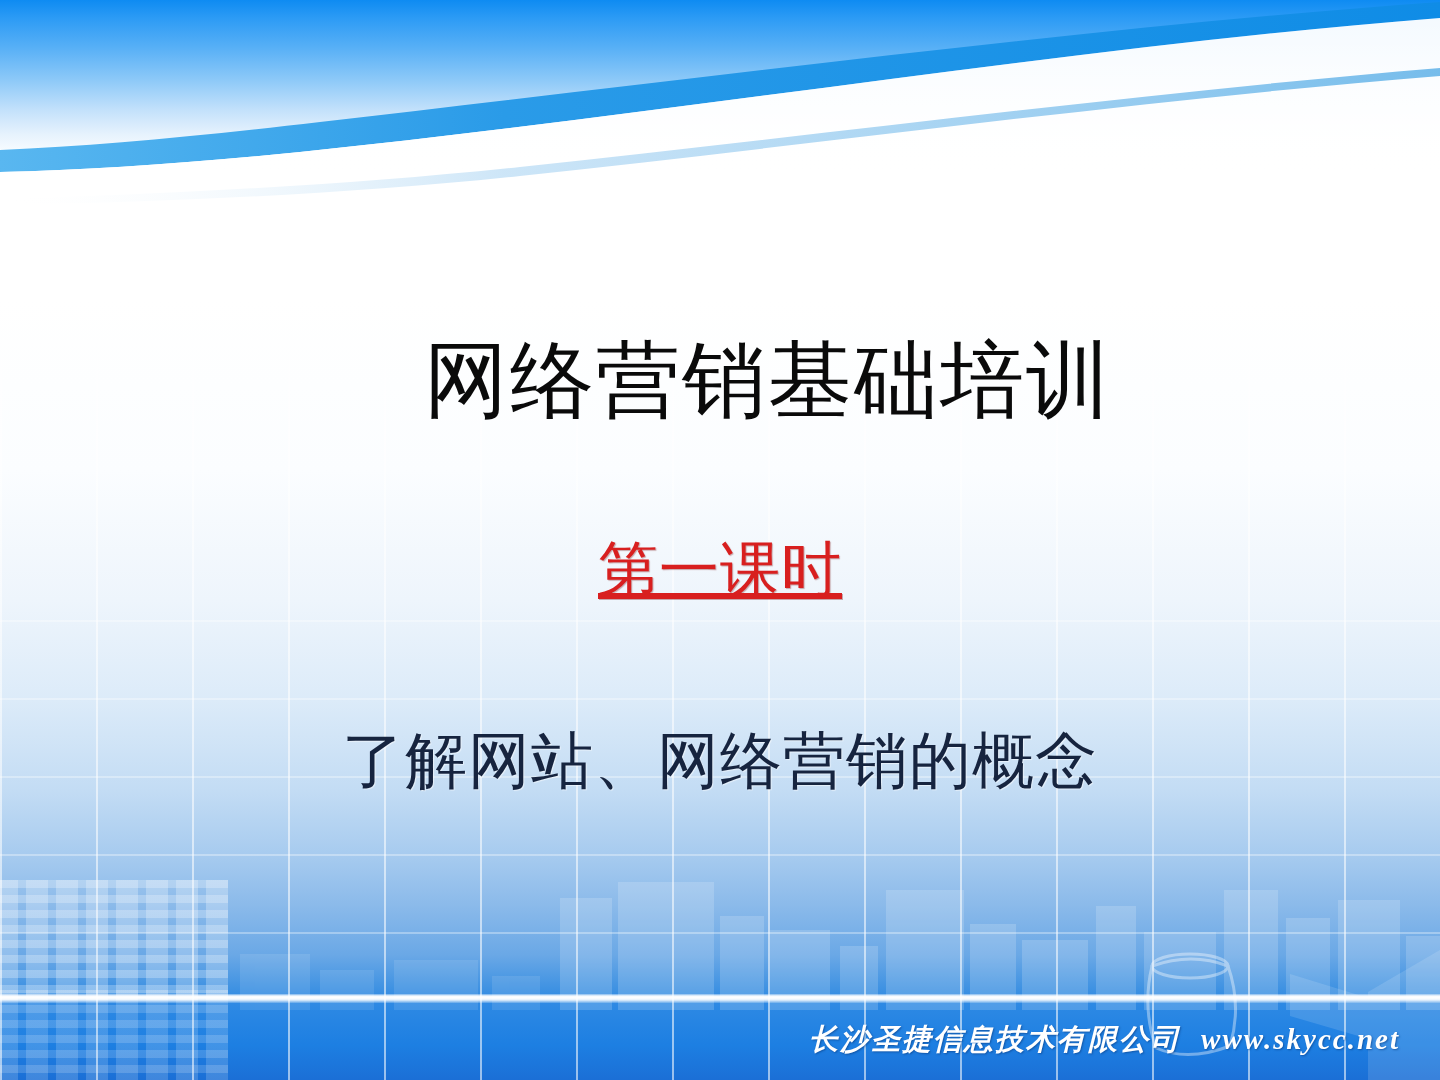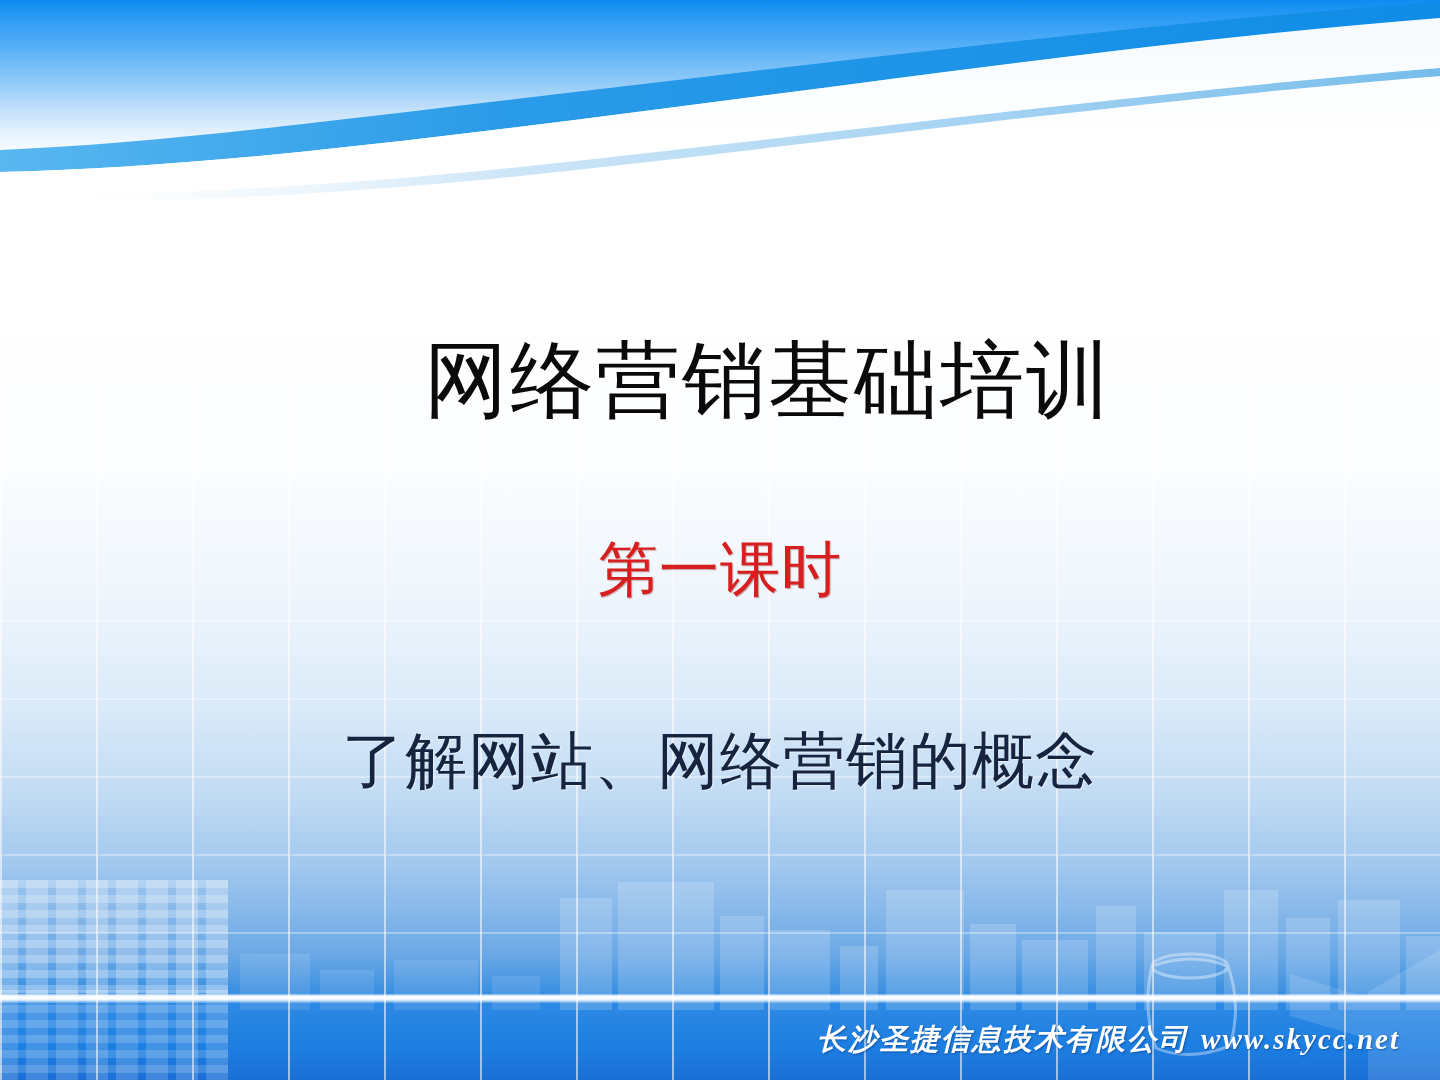--- a/index.html
+++ b/index.html
@@ -125,39 +125,40 @@
     margin-left:48px;
   }
   .subtitle{
     position:absolute;left:0;top:535px;width:1440px;
     text-align:center;
     font-family:"Liberation Serif","DejaVu Serif",serif;
     font-size:60px;line-height:70px;color:#d81f1f;
     letter-spacing:1px;font-weight:400;
     text-shadow:1px 1px 1px rgba(120,20,20,.35);
     white-space:nowrap;
+    text-decoration:underline;
   }
   .tagline{
     position:absolute;left:0;top:723px;width:1440px;
     text-align:center;
     font-family:"Liberation Serif","DejaVu Serif",serif;
     font-size:62px;line-height:76px;color:#16243f;
     letter-spacing:1px;font-weight:400;
     text-shadow:1px 1px 1px rgba(255,255,255,.55);
     white-space:nowrap;
   }
   .footer-text{
     position:absolute;right:40px;top:1022px;
     font-family:"Liberation Serif","DejaVu Serif",serif;
     font-size:29px;line-height:34px;color:#ffffff;
     font-weight:700;font-style:italic;
     letter-spacing:1px;white-space:nowrap;
     text-shadow:1px 1px 2px rgba(10,60,130,.6);
   }
-  .footer-text .cn{letter-spacing:2px;margin-right:12px;}
+  .footer-text .cn{letter-spacing:2px;margin-right:20px;}
   .footer-text .url{letter-spacing:2px;}
 </style>
 </head>
 <body>
 
 <div id="slide">
 
   <div class="bg-base"></div>
   <div class="hgrid"></div>
   <div class="vgrid"></div>

